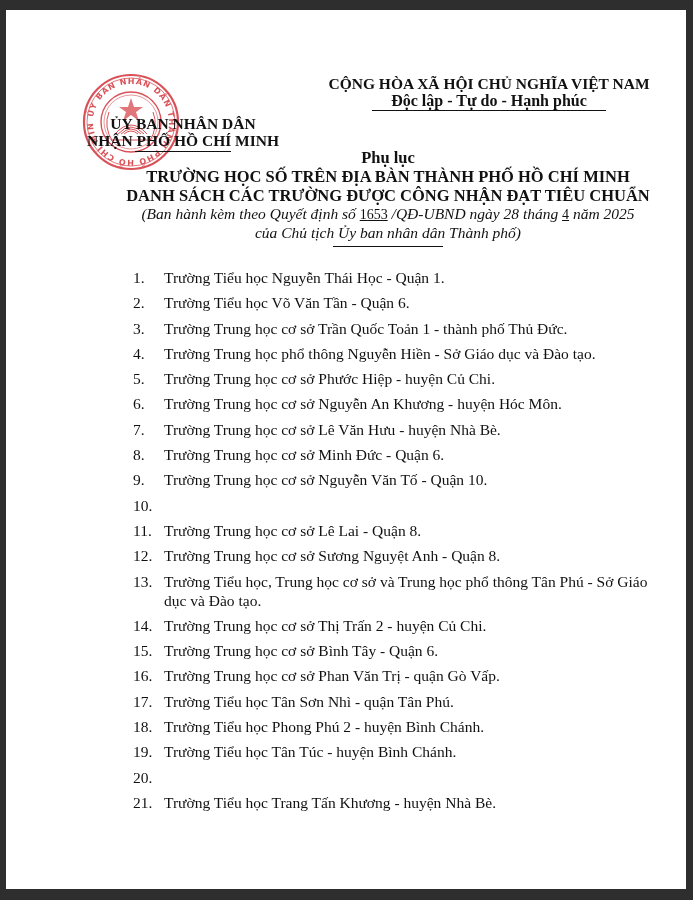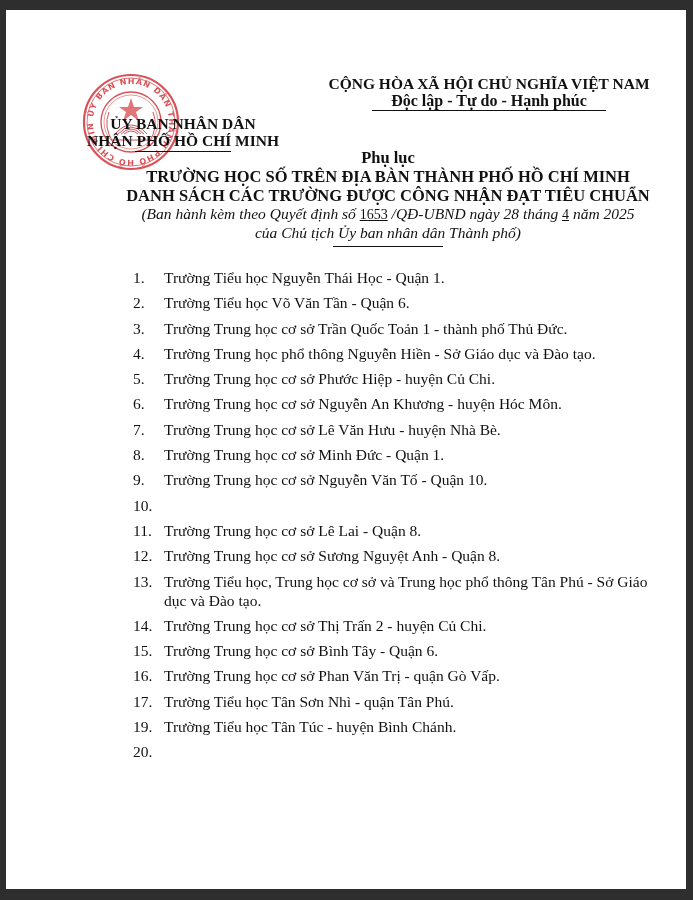--- a/index.html
+++ b/index.html
@@ -107,21 +107,21 @@
       <div class="item">
         <span class="n">6.</span>
         <span class="t">Trường Trung học cơ sở Nguyễn An Khương - huyện Hóc Môn.</span>
       </div>
       <div class="item">
         <span class="n">7.</span>
         <span class="t">Trường Trung học cơ sở Lê Văn Hưu - huyện Nhà Bè.</span>
       </div>
       <div class="item">
         <span class="n">8.</span>
-        <span class="t">Trường Trung học cơ sở Minh Đức - Quận 1.</span>
+        <span class="t">Trường Trung học cơ sở Minh Đức - Quận 6.</span>
       </div>
       <div class="item">
         <span class="n">9.</span>
         <span class="t">Trường Trung học cơ sở Nguyễn Văn Tố - Quận 10.</span>
       </div>
       <div class="item">
         <span class="n">10.</span>
       </div>
       <div class="item">
         <span class="n">11.</span>
@@ -145,20 +145,28 @@
       </div>
       <div class="item">
         <span class="n">16.</span>
         <span class="t">Trường Trung học cơ sở Phan Văn Trị - quận Gò Vấp.</span>
       </div>
       <div class="item">
         <span class="n">17.</span>
         <span class="t">Trường Tiểu học Tân Sơn Nhì - quận Tân Phú.</span>
       </div>
       <div class="item">
+        <span class="n">18.</span>
+        <span class="t">Trường Tiểu học Phong Phú 2 - huyện Bình Chánh.</span>
+      </div>
+      <div class="item">
         <span class="n">19.</span>
         <span class="t">Trường Tiểu học Tân Túc - huyện Bình Chánh.</span>
       </div>
       <div class="item">
         <span class="n">20.</span>
       </div>
+      <div class="item">
+        <span class="n">21.</span>
+        <span class="t">Trường Tiểu học Trang Tấn Khương - huyện Nhà Bè.</span>
+      </div>
     </div>
 </div>
 
 </body></html>

